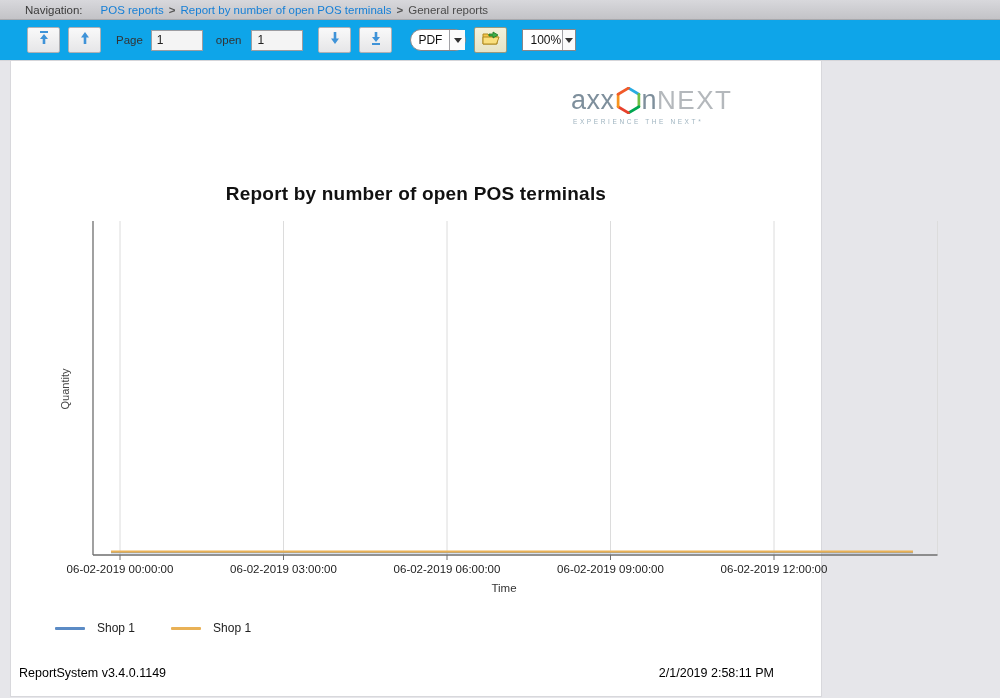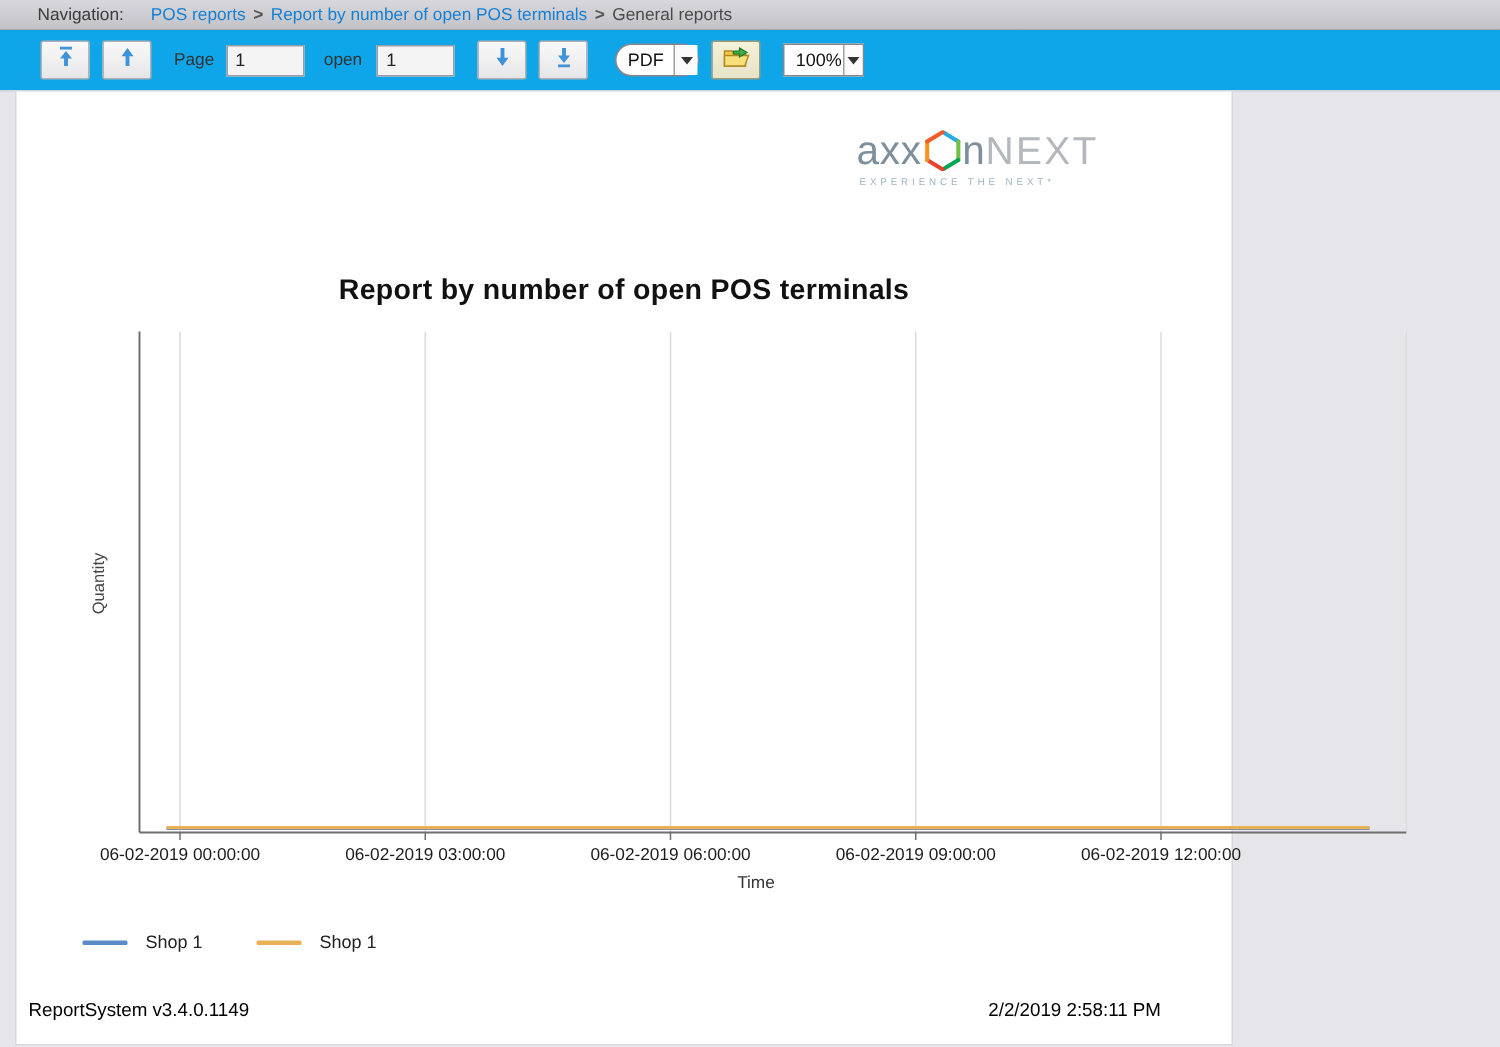--- a/index.html
+++ b/index.html
@@ -192,17 +192,17 @@
         <span class="legend-label">Shop 1</span>
       </div>
       <div class="legend-item">
         <span class="legend-line" style="background: rgb(233, 177, 86);"></span>
         <span class="legend-label">Shop 1</span>
       </div>
     </div>
 
     <div class="pfooter">
       <span>ReportSystem v3.4.0.1149</span>
-      <span>2/2/2019 2:58:11 PM</span>
+      <span>2/1/2019 2:58:11 PM</span>
     </div>
 
   </div>
 </div>
 
 </body></html>

